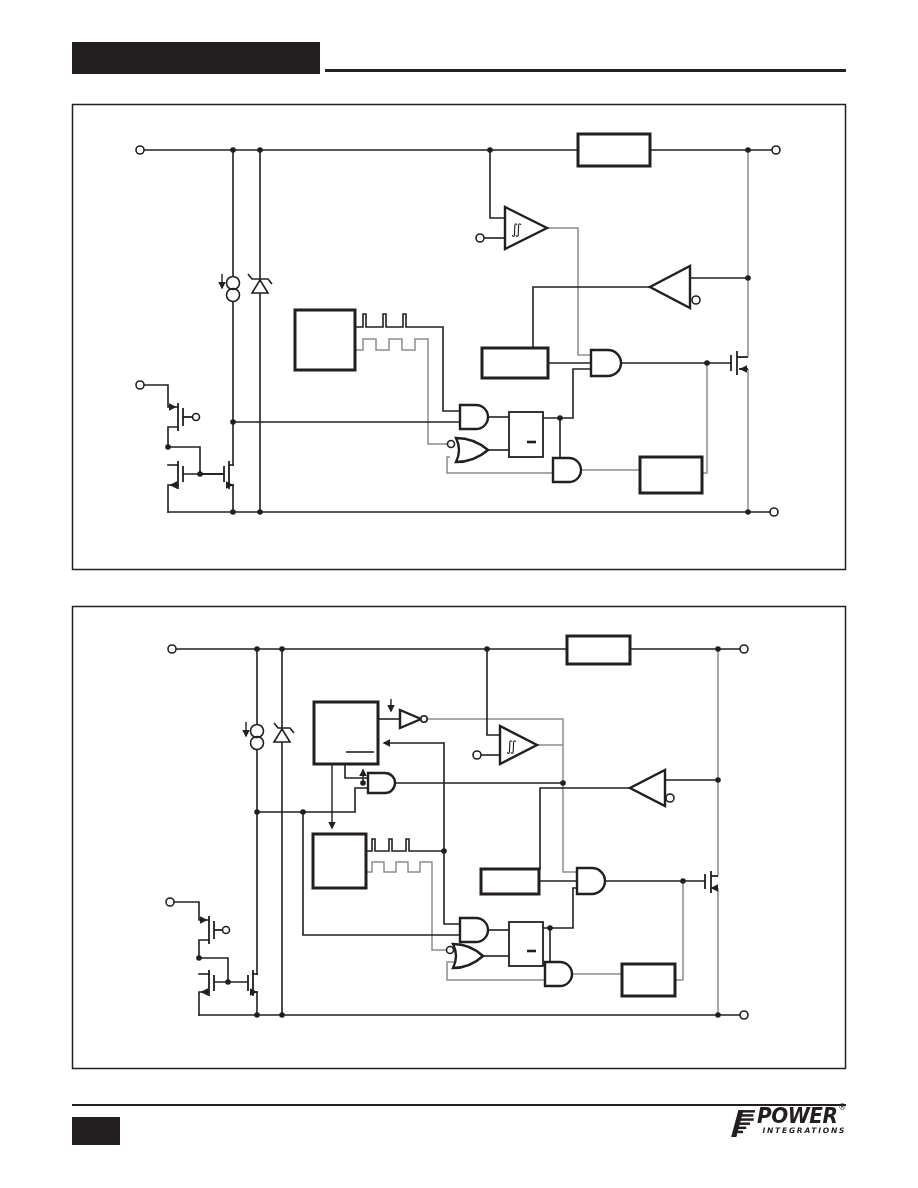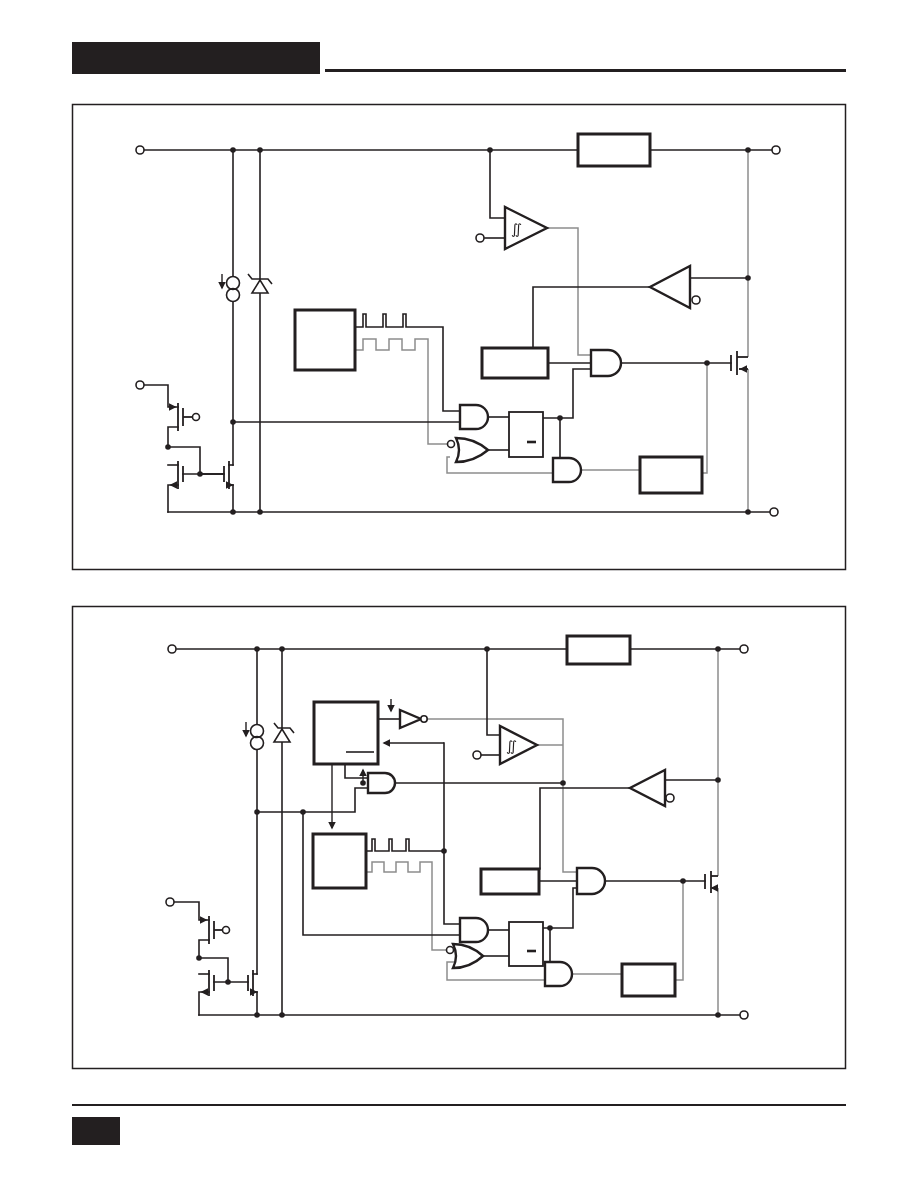--- a/index.html
+++ b/index.html
@@ -20,20 +20,40 @@
 <body>
 
 <div id="page">
 
   <div class="abs blackbar" style="left:72px;top:42px;width:248px;height:32px;"></div>
   <div class="abs blackbar" style="left:325px;top:69px;width:521px;height:3px;"></div>
 
   <div class="abs blackbar" style="left:72px;top:1104px;width:774px;height:2px;"></div>
   <div class="abs blackbar" style="left:72px;top:1117px;width:48px;height:28px;"></div>
 
+  <div id="logo">
+    <svg class="emblem" viewBox="0 0 26 30">
+      <g fill="#231f20">
+        <polygon points="3,28 10,2 15,2 8,28"></polygon>
+        <rect x="12" y="2" width="14" height="2.4"></rect>
+        <rect x="11.4" y="6" width="13" height="2.4"></rect>
+        <rect x="10.8" y="10" width="14" height="2.4"></rect>
+        <rect x="10.2" y="14" width="11" height="2.4"></rect>
+        <rect x="9.6" y="18" width="8" height="2.4"></rect>
+        <rect x="9" y="22" width="5.5" height="2.4"></rect>
+      </g>
+    </svg>
+    <div class="wordcol">
+      <div style="display:flex;">
+        <span class="power">POWER</span>
+        <span class="reg">®</span>
+      </div>
+      <span class="integrations">INTEGRATIONS</span>
+    </div>
+  </div>
 
   <svg id="schematics" width="918" height="1188" viewBox="0 0 918 1188">
     <defs>
       <marker id="ah" viewBox="0 0 10 10" refX="8" refY="5" markerWidth="5.5" markerHeight="5.5" orient="auto-start-reverse">
         <path d="M0,0 L10,5 L0,10 z" fill="#231f20"></path>
       </marker>
     </defs>
 
     <g>
       <rect x="72.5" y="104.5" width="773" height="465" fill="none" stroke="#231f20" stroke-width="1.5"></rect>

